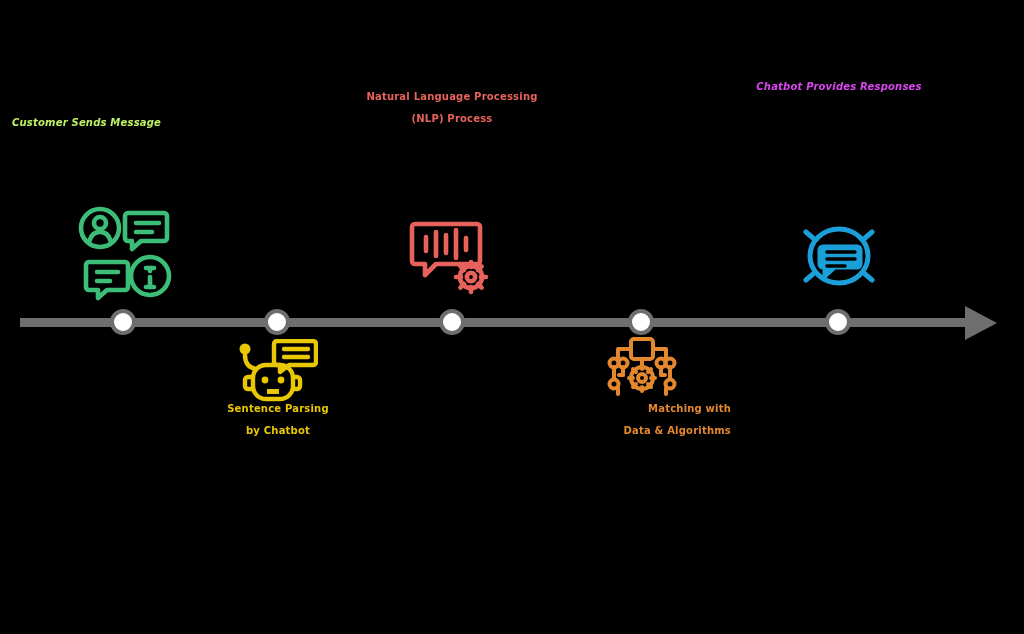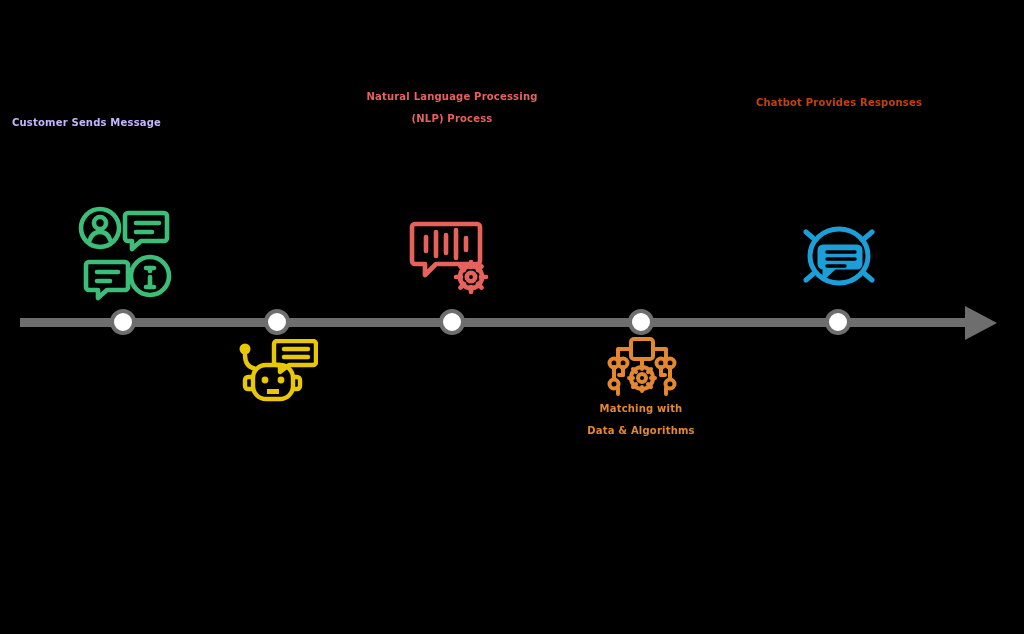--- a/index.html
+++ b/index.html
@@ -76,41 +76,43 @@
 
   <div class="timeline-line"></div>
   <div class="timeline-arrow"></div>
 
   <div class="node" style="left:110px;"></div>
   <div class="node" style="left:264px;"></div>
   <div class="node" style="left:439px;"></div>
   <div class="node" style="left:628px;"></div>
   <div class="node" style="left:825px;"></div>
 
-  <div class="label" style="left:12px; top:112px; color:#c4b5fd; text-align:center;">Customer Sends Message</div>
+  <div class="label" style="left:12px; top:112px; color:#bef264; text-align:center;font-style:italic;">Customer Sends Message</div>
 
   <div class="icon-box" style="left:78px; top:206px;">
     <svg width="96" height="96" viewBox="0 0 96 96" fill="none" stroke="#3cbe78" stroke-width="4.6" stroke-linecap="round" stroke-linejoin="round">
 
       <circle cx="22" cy="22" r="19"></circle>
       <circle cx="22" cy="17" r="6"></circle>
       <path d="M11.5 34.5c1.8-5.6 5.7-8.6 10.5-8.6s8.7 3 10.5 8.6"></path>
 
       <path d="M50 7h36a3 3 0 0 1 3 3v22a3 3 0 0 1-3 3H63l-9 8v-8h-4a3 3 0 0 1-3-3V10a3 3 0 0 1 3-3z"></path>
       <path d="M58 17h23M58 26h16"></path>
 
       <path d="M11 56h36a3 3 0 0 1 3 3v22a3 3 0 0 1-3 3H29l-9 8v-8h-9a3 3 0 0 1-3-3V59a3 3 0 0 1 3-3z"></path>
       <path d="M19 66h21M19 75h13"></path>
 
       <circle cx="72" cy="70" r="19"></circle>
       <path d="M72 62v3M72 71v10"></path>
       <path d="M68 81h8M68 62h8"></path>
     </svg>
   </div>
 
+  <div class="label center" style="left:178px; top:398px; width:200px; color:#e8c805;">Sentence Parsing
+by Chatbot</div>
 
   <div class="icon-box" style="left:236px; top:339px;">
     <svg width="82" height="66" viewBox="0 0 82 66" fill="none" stroke="#e8c805" stroke-width="4.4" stroke-linecap="round" stroke-linejoin="round">
 
       <circle cx="9" cy="10" r="5.5" fill="#e8c805" stroke="none"></circle>
       <path d="M9 16c0 9 5 13 11 14"></path>
 
       <rect x="17" y="26" width="40" height="34" rx="13"></rect>
 
       <path d="M17 38h-5a3 3 0 0 0-3 3v6a3 3 0 0 0 3 3h5"></path>
@@ -135,21 +137,21 @@
       <path d="M6 5h62a3 3 0 0 1 3 3v34a3 3 0 0 1-3 3H27l-11 11V45H6a3 3 0 0 1-3-3V8a3 3 0 0 1 3-3z"></path>
 
       <path d="M17 18v14M27 13v24M37 16v18M47 11v28M57 19v12"></path>
 
       <circle cx="62" cy="58" r="11"></circle>
       <circle cx="62" cy="58" r="4.2"></circle>
       <path d="M62 43v5M62 68v5M47 58h5M72 58h5M51.4 47.4l3.6 3.6M69 65l3.6 3.6M72.6 47.4L69 51M55 65l-3.6 3.6"></path>
     </svg>
   </div>
 
-  <div class="label center" style="left:551px; top:398px; width:180px; color:#e3882e;">Matching with
+  <div class="label center" style="left:551px; top:398px; width:180px; color:#e3882e;text-align:right;">Matching with
 Data &amp; Algorithms</div>
 
   <div class="icon-box" style="left:604px; top:337px;">
     <svg width="76" height="62" viewBox="0 0 76 62" fill="none" stroke="#e3882e" stroke-width="4" stroke-linecap="round" stroke-linejoin="round">
 
       <rect x="27" y="2" width="22" height="20" rx="3"></rect>
 
       <path d="M27 12H14v10M49 12h13v10M38 22v7"></path>
 
       <circle cx="10" cy="26" r="4.5"></circle>
@@ -165,21 +167,21 @@
       <path d="M57 38h4"></path>
 
       <circle cx="38" cy="41" r="11"></circle>
       <circle cx="38" cy="41" r="4"></circle>
       <path d="M38 28v4M38 50v4M25 41h4M47 41h4M29 32l3 3M44 47l3 3M47 32l-3 3M32 47l-3 3"></path>
 
       <path d="M14 51v6M62 51v6"></path>
     </svg>
   </div>
 
-  <div class="label center" style="left:700px; top:92px; width:278px; color:#c2410c;">Chatbot Provides Responses</div>
+  <div class="label center" style="left:700px; top:76px; width:278px; color:#d946ef;font-style:italic;">Chatbot Provides Responses</div>
 
   <div class="icon-box" style="left:799px; top:223px;">
     <svg width="80" height="72" viewBox="0 0 80 72" fill="none" stroke="#1b9fd8" stroke-width="5" stroke-linecap="round" stroke-linejoin="round">
 
       <path d="M40 6c16 0 29 12 29 27S56 60 40 60 11 48 11 33 24 6 40 6z"></path>
       <path d="M14 15l-7-6M66 15l7-6M14 51l-7 6M66 51l7 6"></path>
 
       <path d="M26 23h32a4 4 0 0 1 4 4v14a4 4 0 0 1-4 4H36l-11 10V45h-1a4 4 0 0 1-4-4V27a4 4 0 0 1 4-4z" fill="#1b9fd8" stroke="#1b9fd8" stroke-width="3"></path>
 
       <path d="M28 29h28M28 36h28M28 43h18" stroke="#000000" stroke-width="3.4"></path>

